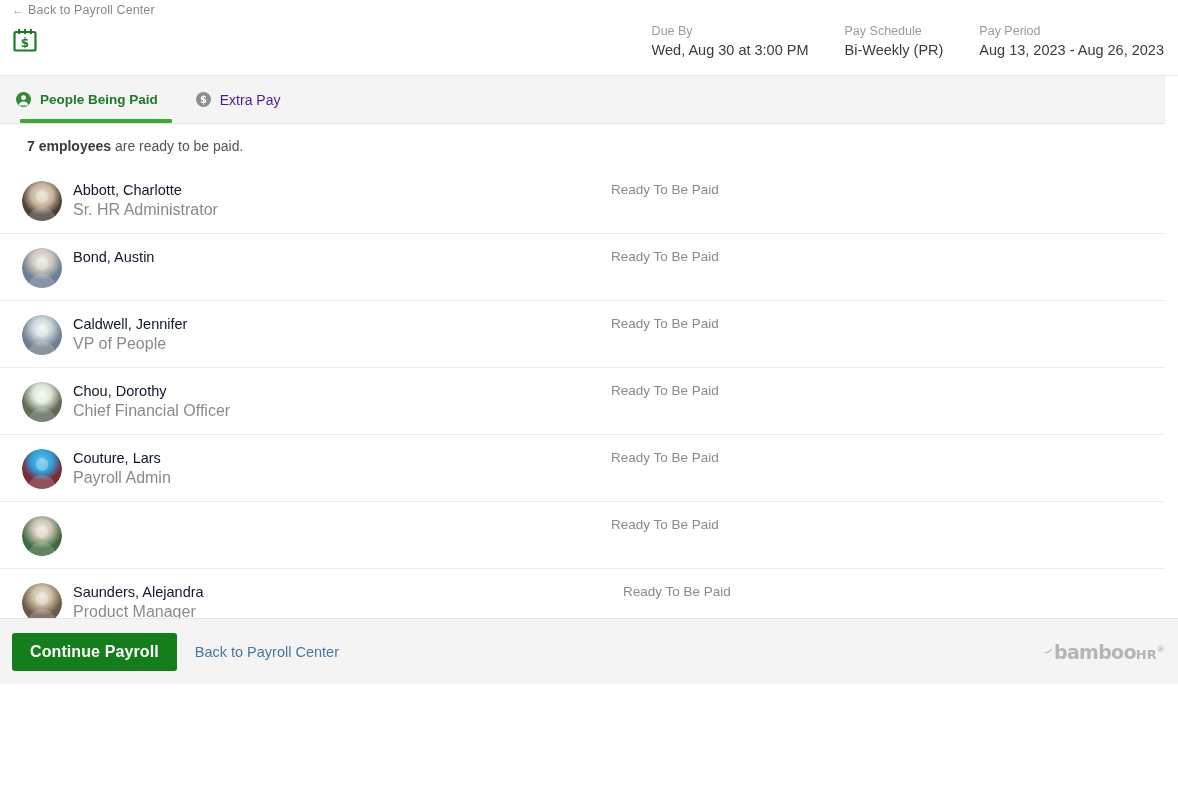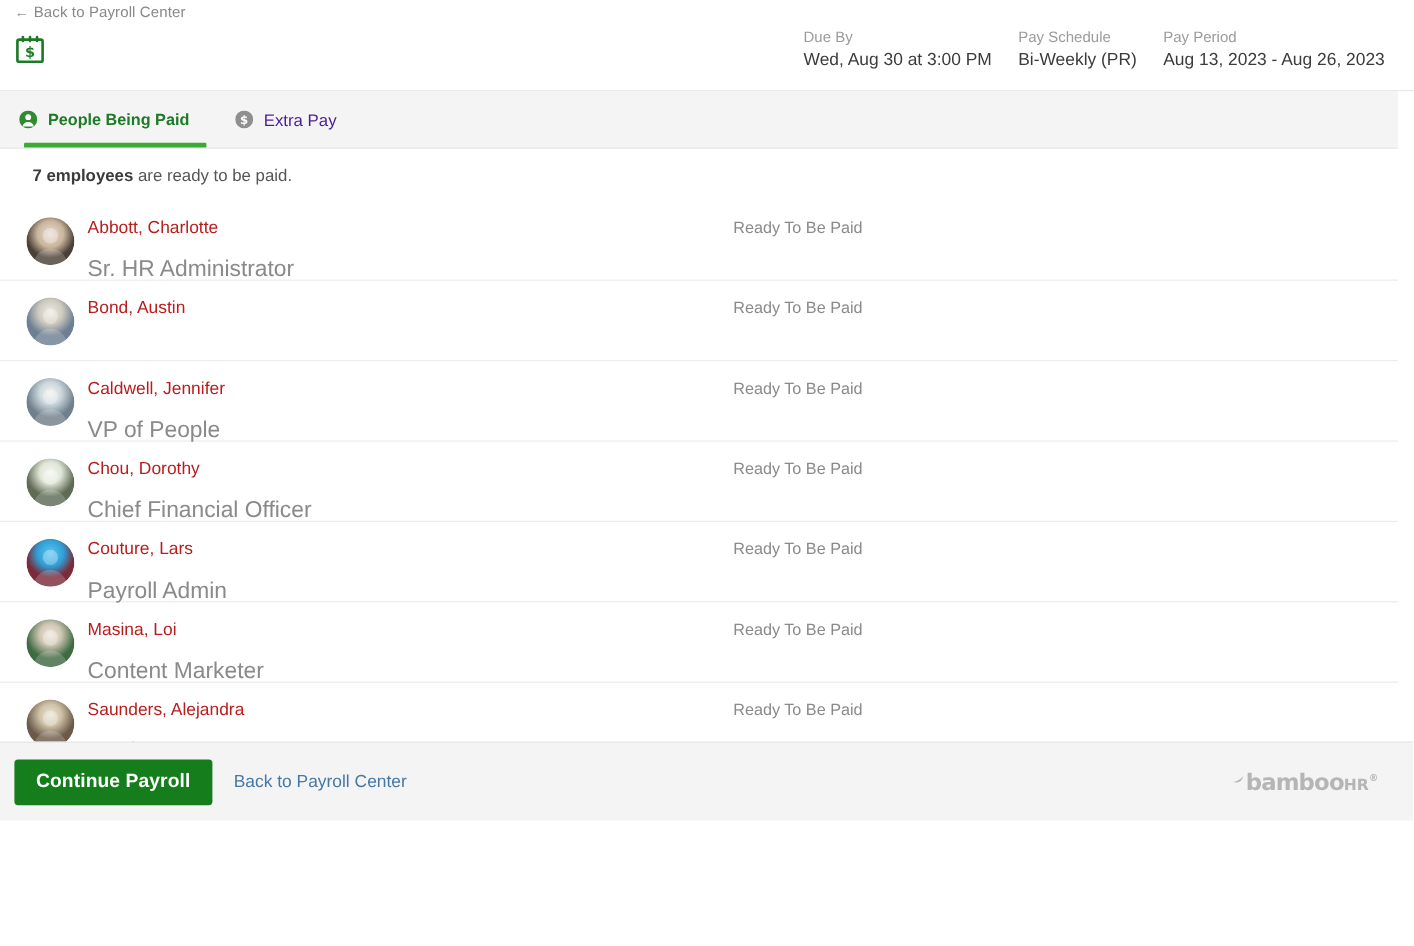--- a/index.html
+++ b/index.html
@@ -36,24 +36,24 @@
     font-size: 26px;
     font-weight: bold;
     color: #1d7a26;
     line-height: 32px;
     margin: 0;
     letter-spacing: -0.2px;
   }
 
   .meta-wrap {
     position: absolute;
-    right: 24px;
+    right: 14px;
     top: 23px;
     display: flex;
-    gap: 22px;
+    gap: 36px;
     align-items: flex-start;
   }
   .meta-block { line-height: 1.35; }
   .meta-label { font-size: 12.5px; color: #9b9b9b; display:block; }
   .meta-value { font-size: 14.5px; color: #3b3b3b; display:block; margin-top: 1px; }
 
   
   .tabbar {
     height: 48px;
     background: #f4f4f4;
@@ -127,65 +127,65 @@
   .col-employee { width: 589px; flex: 0 0 auto; }
   .col-status { flex: 1 1 auto; }
 
   .row {
     display: flex;
     align-items: flex-start;
     padding: 14px 12px 0 22px;
     height: 67px;
     border-bottom: 1px solid #ececec;
   }
-  .row:last-child { border-bottom: 1px solid #ececec; }
+  .row:last-child { border-bottom: 1px solid #ececec; gap: 12px; }
   .emp-cell { width: 589px; flex: 0 0 auto; display: flex; align-items: flex-start; }
   .avatar {
     width: 40px; height: 40px; border-radius: 50%;
     flex: 0 0 auto;
     margin-right: 11px;
     overflow: hidden;
     position: relative;
     background: #d8d8d8;
   }
   .avatar svg { display:block; width: 40px; height: 40px; }
   .emp-text { padding-top: 0px; }
   .emp-name {
     font-size: 14.5px;
-    color: #b91c1c;
+    color: #0f172a;
     text-decoration: none;
     display: block;
     line-height: 18px;
     cursor: pointer;
   }
   .emp-title {
-    font-size: 19px;
+    font-size: 16px;
     color: #8a8a8a;
     display: block;
-    margin-top: 18px;
+    margin-top: 3px;
     line-height: 16px;
   }
   .status-cell {
     flex: 1 1 auto;
     font-size: 13.5px;
     color: #8a8a8a;
     padding-top: 1px;
   }
 
   
   .footer {
     position: absolute;
     left: 0; bottom: 0;
     width: 1178px;
     height: 66px;
     background: #f4f4f4;
     border-top: 1px solid #e6e6e6;
     display: flex;
     align-items: center;
-    padding: 0 30px 0 12px;
+    padding: 0 14px 0 12px;
   }
   .btn-primary {
     background: #157d1b;
     color: #ffffff;
     border: none;
     border-radius: 3px;
     font-size: 16px;
     font-weight: bold;
     font-family: "Liberation Sans", sans-serif;
     padding: 0 18px;
@@ -366,24 +366,20 @@
         </div>
         <div class="row">
           <div class="emp-cell">
             <span class="avatar">
               <svg viewBox="0 0 40 40" xmlns="http://www.w3.org/2000/svg">
                 <circle cx="20" cy="20" r="20" fill="url(#av5)"></circle>
                 <circle cx="20" cy="15.5" r="6.4" fill="rgba(255,255,255,0.30)"></circle>
                 <path d="M6 40a14 14 0 0 1 28 0z" fill="rgba(255,255,255,0.18)"></path>
               </svg>
             </span>
-            <div class="emp-text">
-              <a class="emp-name">Masina, Loi</a>
-              <span class="emp-title">Content Marketer</span>
-            </div>
           </div>
           <div class="status-cell">Ready To Be Paid</div>
         </div>
         <div class="row">
           <div class="emp-cell">
             <span class="avatar">
               <svg viewBox="0 0 40 40" xmlns="http://www.w3.org/2000/svg">
                 <circle cx="20" cy="20" r="20" fill="url(#av6)"></circle>
                 <circle cx="20" cy="15.5" r="6.4" fill="rgba(255,255,255,0.30)"></circle>
                 <path d="M6 40a14 14 0 0 1 28 0z" fill="rgba(255,255,255,0.18)"></path>

